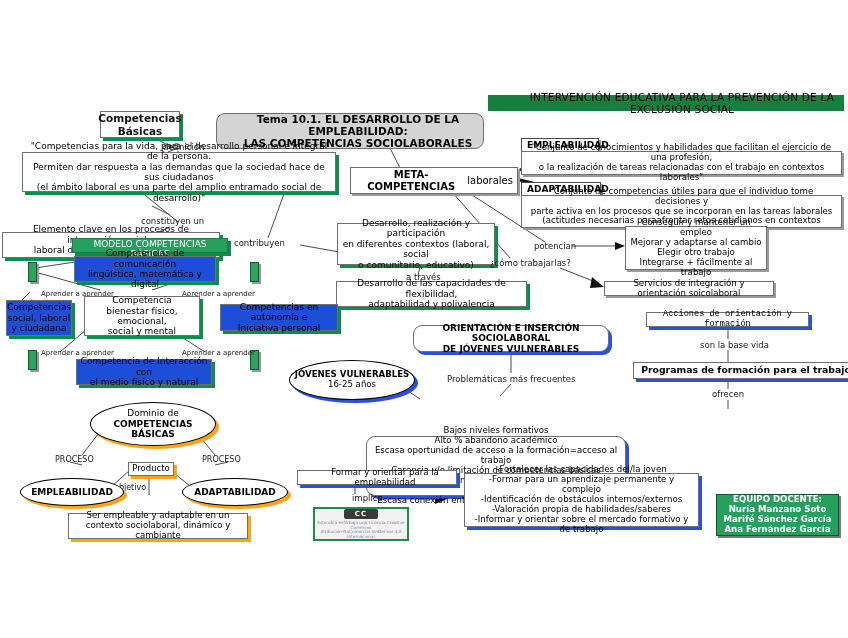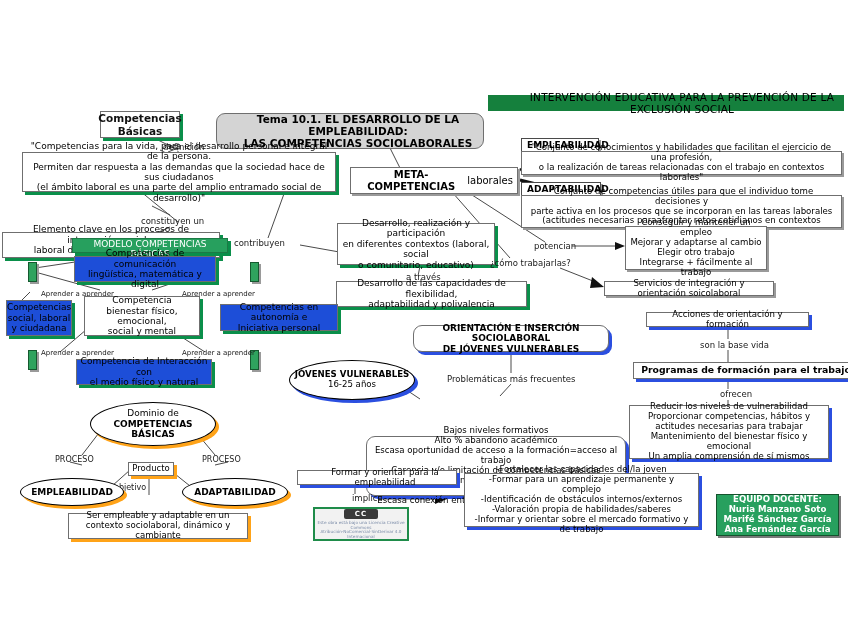--- a/index.html
+++ b/index.html
@@ -336,39 +336,32 @@
 Elegir otro trabajo
 Integrarse + fácilmente al trabajo</span>
   </div>
 
   <div class="lbl" style="left:490px; top:258px; font-size:8.5px;">¿cómo trabajarlas?</div>
 
   <div class="node bx sh-gray" style="left:604px; top:281px; width:170px; height:15px; font-size:8.6px;">
     <span>Servicios de integración y orientación soicolaboral</span>
   </div>
 
-  <div class="node bx sh-blue" style="left:646px; top:312px; width:163px; height:15px; font-size:8.6px;">
+  <div class="node bx sh-blue" style="left:646px; top:312px; width:163px; height:15px; font-size:8.6px;font-family:Liberation Mono, monospace;">
     <span>Acciones de orientación y formación</span>
   </div>
 
   <div class="lbl" style="left:700px; top:340px; font-size:8.5px;">son la base vida</div>
 
   <div class="node bx sh-blue b" style="left:633px; top:362px; width:226px; height:17px; font-size:9.3px;">
     <span>Programas de formación para el trabajo</span>
   </div>
 
-  <div class="lbl" style="left:712px; top:389px; font-size:8.5px;margin-left:8px;">ofrecen</div>
-
-  <div class="node bx sh-blue ml" style="left:629px; top:405px; width:200px; height:54px; font-size:8.6px;">
-    <span>Reducir los niveles de vulnerabilidad
-Proporcionar competencias, hábitos y
-actitudes necesarias para trabajar
-Mantenimiento del bienestar físico y emocional
-Un amplia comprensión de sí mismos</span>
-  </div>
+  <div class="lbl" style="left:712px; top:389px; font-size:8.5px;">ofrecen</div>
+
 
   <div class="node bx sh-blue rr ml b" style="left:413px; top:325px; width:196px; height:27px; font-size:9px;">
     <span>ORIENTACIÓN E INSERCIÓN SOCIOLABORAL
 DE JÓVENES VULNERABLES</span>
   </div>
 
   <div class="ellipse node" style="left:289px; top:360px; width:126px; height:40px; font-size:8.6px; box-shadow:3px 3px 0 0 #2b4fe0; flex-direction:column;">
     <span class="b">JÓVENES VULNERABLES</span>
     <span>16-25 años</span>
   </div>

